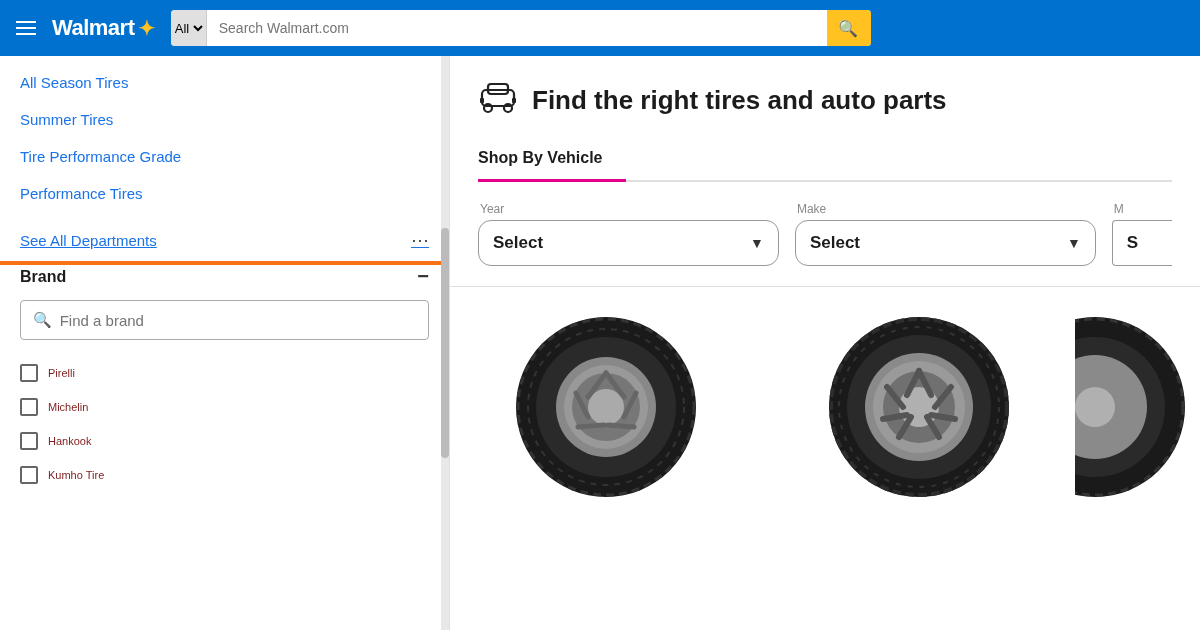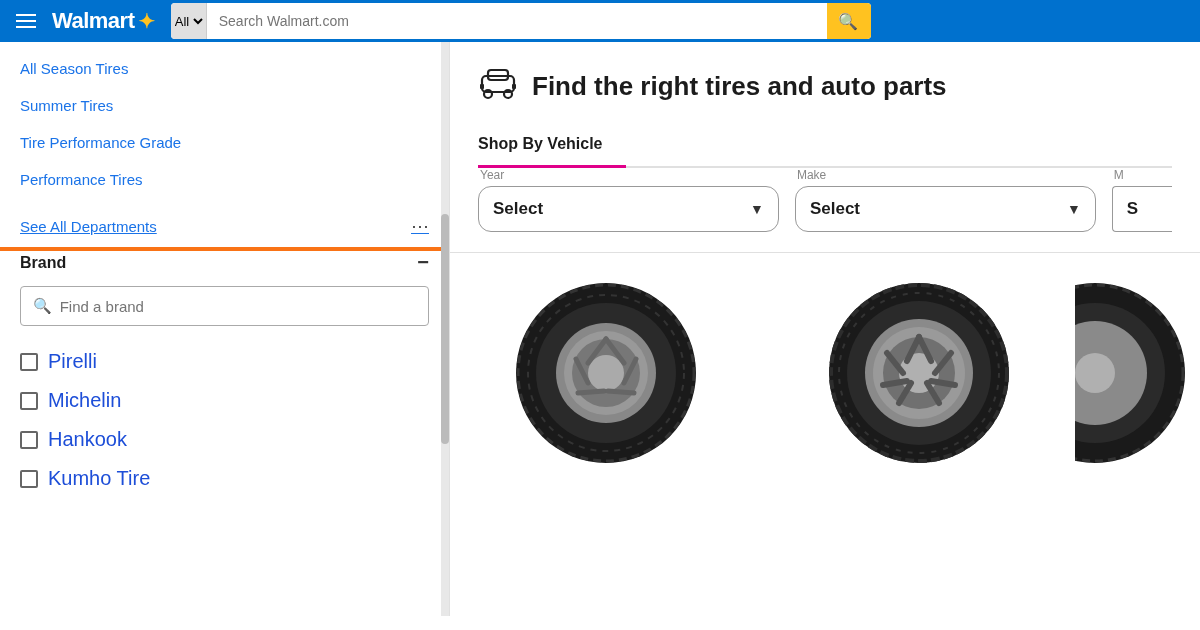--- a/index.html
+++ b/index.html
@@ -1,21 +1,21 @@
 <!DOCTYPE html>
 <html><head>
   <meta charset="utf-8">
   <style>
     * { box-sizing: border-box; margin: 0; padding: 0; }
     body { font-family: 'Arial', sans-serif; background: #fff; width: 1200px; height: 630px; overflow: hidden; }
 
     
     .header {
       background: #0071ce;
-      height: 42px;
+      height: 56px;
       display: flex;
       align-items: center;
       padding: 0 16px;
       gap: 16px;
     }
     .hamburger { display: flex; flex-direction: column; gap: 4px; cursor: pointer; }
     .hamburger span { width: 20px; height: 2px; background: #fff; display: block; }
     .walmart-logo { color: #fff; font-size: 22px; font-weight: bold; letter-spacing: -0.5px; display: flex; align-items: center; gap: 4px; }
     .walmart-spark { color: #ffc220; font-size: 20px; }
     .search-bar {
@@ -126,22 +126,22 @@
       width: 100%;
     }
     .search-icon-small { color: #555; font-size: 15px; }
 
     .brand-list { list-style: none; }
     .brand-item {
       display: flex;
       align-items: center;
       gap: 10px;
       padding: 8px 0;
-      font-size: 20px;
-      color: #1d4ed8;
+      font-size: 11px;
+      color: #7f1d1d;
       cursor: pointer;
     }
     .checkbox {
       width: 18px;
       height: 18px;
       border: 2px solid #666;
       border-radius: 2px;
       flex-shrink: 0;
       background: #fff;
     }
@@ -185,20 +185,21 @@
       align-items: center;
       gap: 14px;
       margin-bottom: 18px;
     }
     .car-icon { font-size: 30px; }
 
     .tabs {
       display: flex;
       gap: 16px;
       border-bottom: 2px solid #e0e0e0;
+      margin-bottom: 20px;
     }
     .tab {
       padding: 10px 24px 12px 0;
       font-size: 16px;
       cursor: pointer;
       color: #555;
       border-bottom: 3px solid transparent;
       margin-bottom: -2px;
     }
     .tab.active {

